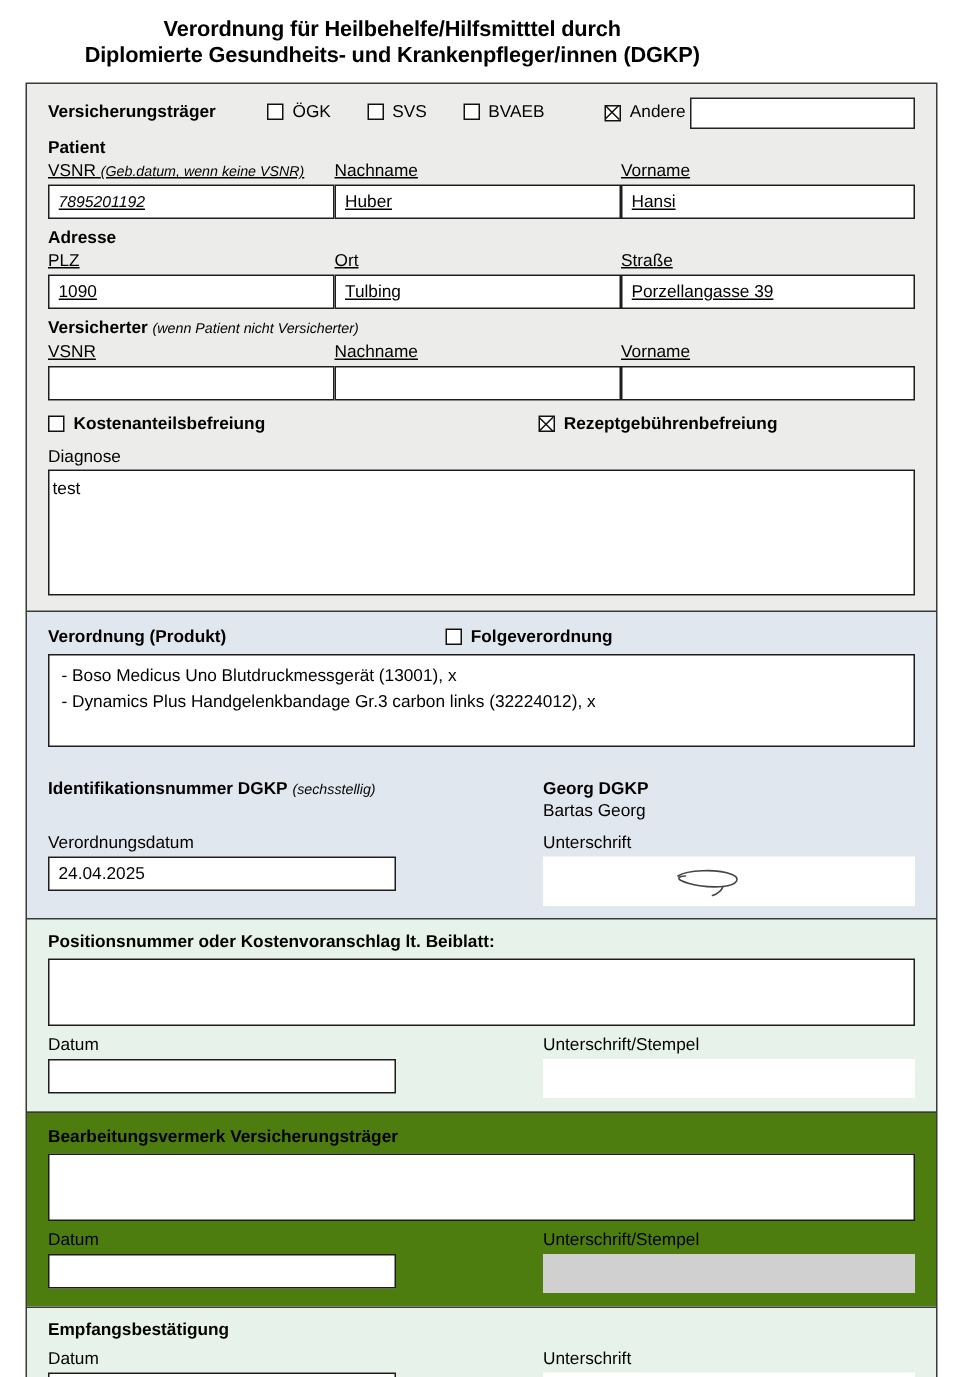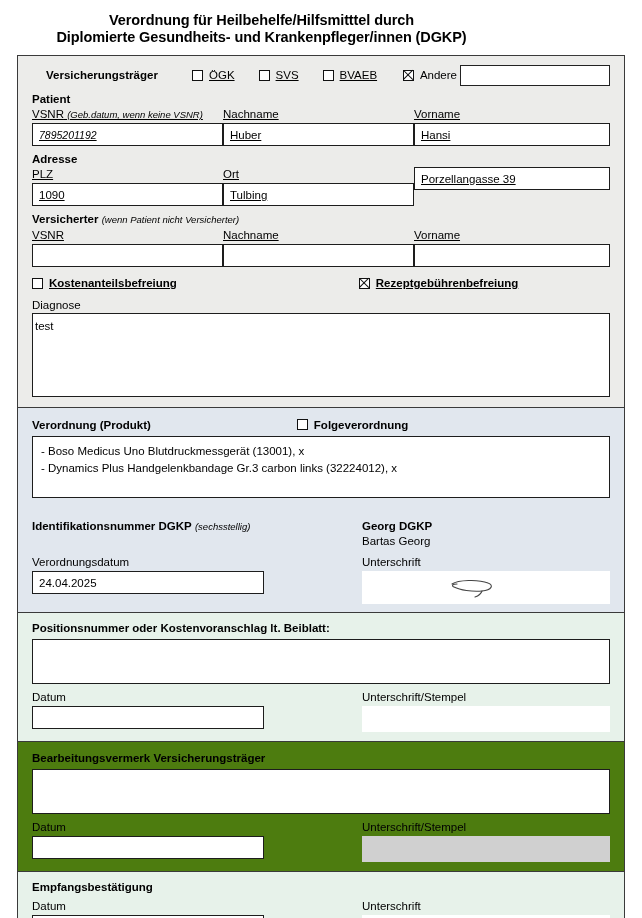--- a/index.html
+++ b/index.html
@@ -49,23 +49,23 @@
   .lbl-b      { font-size: 11.5px; font-weight: bold; line-height: 15px; }
   .lbl-i      { font-size: 9.5px; font-style: italic; font-weight: normal; }
 
   
   .carrier-row {
     display: flex;
     align-items: center;
     height: 22px;
     margin-bottom: 6px;
   }
-  .carrier-label { font-size: 11.5px; font-weight: bold; width: 146px; margin-left: 14px; }
+  .carrier-label { font-size: 11.5px; font-weight: bold; width: 146px; }
   .cb-group { display: flex; align-items: center; }
-  .cb-item  { display: flex; align-items: center; margin-right: 24px; text-decoration: underline; }
+  .cb-item  { display: flex; margin-right: 24px; }
   .cbox {
     width: 11px; height: 11px;
     border: 1.4px solid #111;
     background: #ffffff;
     display: inline-block;
     position: relative;
     margin-right: 6px;
     flex: 0 0 auto;
   }
   .cbox.checked::before,
@@ -269,20 +269,21 @@
       <div class="grid3">
         <div class="col-a">
           <div class="field-label">PLZ</div>
           <input class="inp" type="text" value="1090" style="">
         </div>
         <div class="col-b">
           <div class="field-label">Ort</div>
           <input class="inp" type="text" value="Tulbing" style="">
         </div>
         <div class="col-c">
+          <div class="field-label">Straße</div>
           <input class="inp" type="text" value="Porzellangasse 39" style="">
         </div>
       </div>
 
       <div class="sub-head">
         <span>Versicherter</span>
         <span class="lbl-i">(wenn Patient nicht Versicherter)</span>
       </div>
 
       <div class="grid3">

